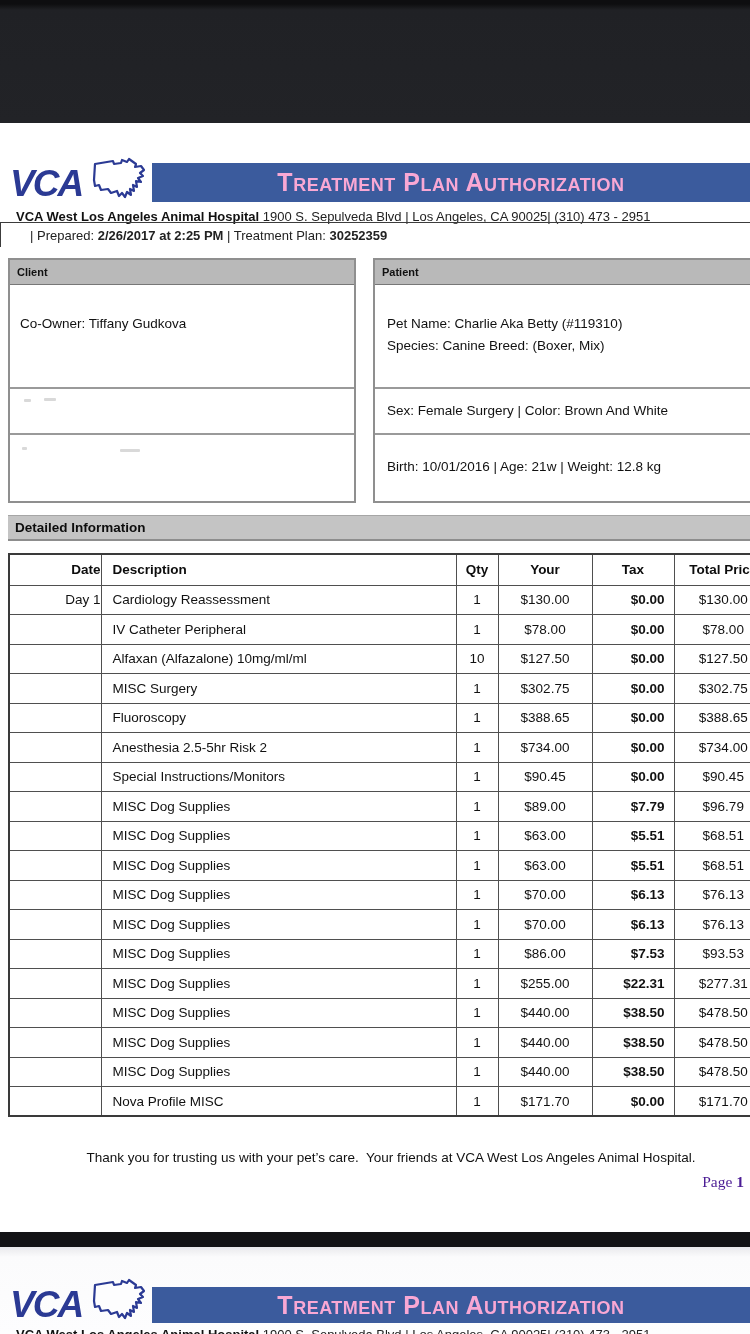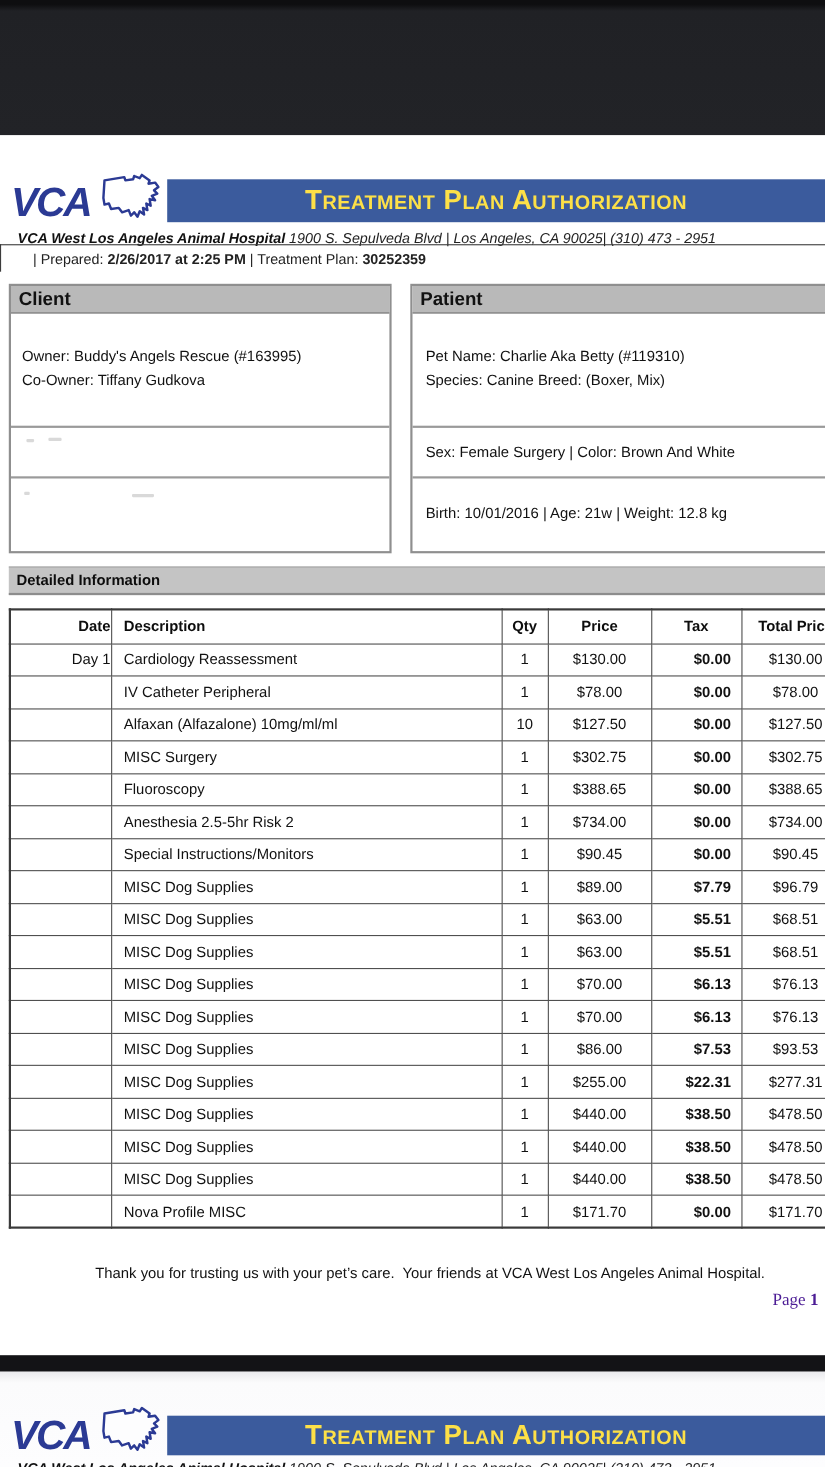--- a/index.html
+++ b/index.html
@@ -18,36 +18,36 @@
   .page2 { left:0; top:1247px; width:750px; height:87px;
            background:linear-gradient(#e9e9ec 0, #fbfbfc 10px, #fdfdfe 100%); }
 
   
   .logo { display:flex; align-items:center;gap:12px; }
   .logo-text { font-weight:bold; font-style:italic; font-size:37px; letter-spacing:-2px;
                color:var(--logo-blue); line-height:1; }
   .logo-map { margin-left:-3px; margin-top:-8px; }
 
   
-  .banner { background:var(--banner-blue); color:#fde047; display:flex; align-items:center;
+  .banner { background:var(--banner-blue); color:#f9a8d4; display:flex; align-items:center;
             justify-content:center; font-weight:bold; font-variant:small-caps;
             font-size:25px; letter-spacing:.5px; }
 
   
-  .hosp-line { font-size:13px; white-space:nowrap; color:#222;font-style:italic; }
+  .hosp-line { font-size:13px; white-space:nowrap; color:#222; }
   .hosp-line b { color:#111; }
   .rule { border-top:1px solid #3c3c3c; }
   .left-tick { width:1px; background:#3c3c3c; }
   .prep-line { font-size:13px; white-space:nowrap; color:#222; }
 
   
   .info-box { border:2px solid #8f8f8f; background:#fff; }
   .info-head { height:25px; background:#b9b9b9; border-bottom:1px solid #777;
                display:flex; align-items:center; padding-left:7px;
-               font-weight:bold; font-size:17px; color:#111; }
+               font-weight:bold; font-size:11px; color:#111; }
   .sect { border-bottom:2px solid #9a9a9a; position:relative; }
   .sect:last-child { border-bottom:none; }
   .line13 { font-size:13.5px; line-height:22px; color:#111; }
   .redact { position:absolute; background:#b9b9b9; opacity:.55; border-radius:1px; }
 
   
   .detail-bar { background:var(--section-gray); border-top:1px solid #a6a6a6;
                 border-bottom:2px solid #8d8d8d; display:flex; align-items:center;
                 padding-left:7px; font-weight:bold; font-size:13.5px; color:#0d0d0d; }
 
@@ -98,21 +98,20 @@
 
     <div class="abs prep-line" style="left:30px; top:105px;">
       <span>| Prepared: </span><b>2/26/2017 at 2:25 PM</b><span> | Treatment Plan: </span><b>30252359</b>
     </div>
 
     <div class="abs info-box" style="left:8px; top:135px; width:348px; height:245px;">
       <div class="info-head">
         <span>Client</span>
       </div>
       <div class="sect" style="height:104px; padding:28px 0 0 10px;">
-        <div class="line13">Owner: Buddy's Angels Rescue (#163995)</div>
         <div class="line13">Co-Owner: Tiffany Gudkova</div>
       </div>
       <div class="sect" style="height:46px;">
         <span class="redact" style="left:14px; top:10px; width:7px; height:3px;"></span>
         <span class="redact" style="left:34px; top:9px; width:12px; height:3px;"></span>
       </div>
       <div class="sect" style="height:64px;">
         <span class="redact" style="left:12px; top:12px; width:5px; height:3px;"></span>
         <span class="redact" style="left:110px; top:14px; width:20px; height:3px;"></span>
       </div>
@@ -137,21 +136,21 @@
     <div class="abs detail-bar" style="left:8px; top:392px; width:757px; height:26px;">
       <span>Detailed Information</span>
     </div>
 
     <table class="tx abs" style="left:8px; top:430px;">
       <thead>
         <tr>
             <th class="c0">Date</th>
             <th class="c1">Description</th>
             <th class="c2">Qty</th>
-            <th class="c3">Price</th>
+            <th class="c3">Your</th>
             <th class="c4">Tax</th>
             <th class="c5">Total Price</th>
           </tr>
       </thead>
       <tbody>
           <tr>
             <td class="c0">Day 1</td>
             <td class="c1">Cardiology Reassessment</td>
             <td class="c2">1</td>
             <td class="c3">$130.00</td>

